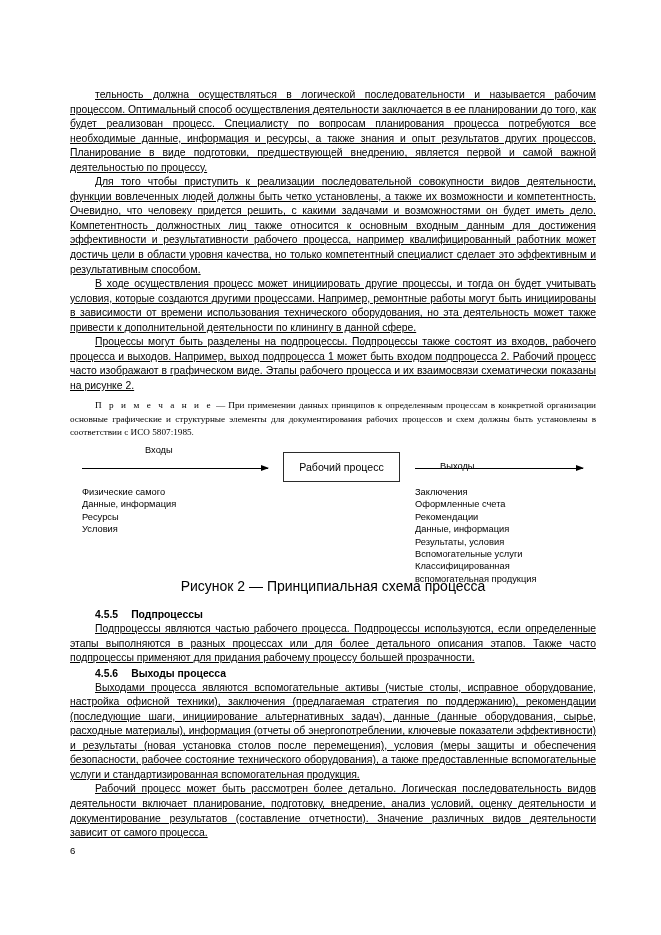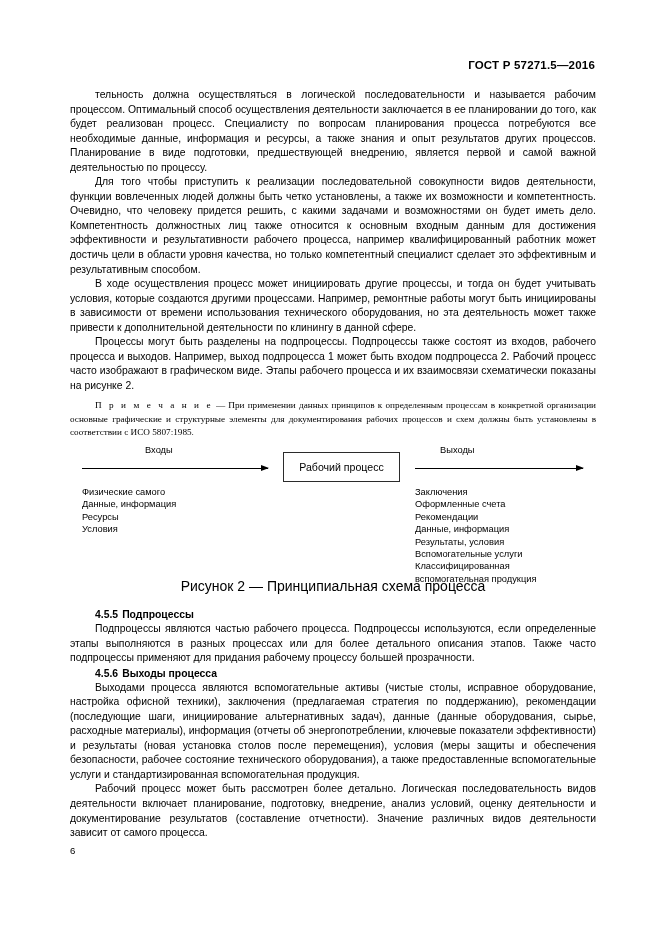--- a/index.html
+++ b/index.html
@@ -36,20 +36,21 @@
     top: 88px;
     width: 526px;
   }
   p.para {
     margin: 0;
     font-size: 10.4px;
     line-height: 14.55px;
     text-align: justify;
     text-indent: 25px;
     hyphens: manual;
+    text-decoration: underline;
   }
 
   p.note {
     margin: 0;
     font-size: 9.2px;
     line-height: 13.1px;
     text-align: justify;
     text-indent: 25px;
     font-family: Liberation Serif, serif;
   }
@@ -60,21 +61,21 @@
   .gap-sm { height: 6px; }
 
   
   h4.subhead {
     margin: 0;
     font-size: 10.4px;
     line-height: 15px;
     font-weight: bold;
     text-indent: 25px;
   }
-  h4.subhead .num { margin-right: 4px; text-align: center; }
+  h4.subhead .num { margin-right: 13px; text-align: center; }
 
   
   .figure {
     position: absolute;
     left: 70px;
     top: 440px;
     width: 526px;
     height: 155px;
   }
   .fig-label {
@@ -139,35 +140,34 @@
     left: 70px;
     top: 845px;
     font-size: 9.6px;
   }
 </style>
 </head>
 <body>
 
 <div class="page">
 
-  <div class="header">ГОСТ Р 57271.5—2016</div>
 
   <div class="body-block">
     <p class="para">тельность должна осуществляться в логической последовательности и называется рабочим процессом. Оптимальный способ осуществления деятельности заключается в ее планировании до того, как будет реализован процесс. Специалисту по вопросам планирования процесса потребуются все необходимые данные, информация и ресурсы, а также знания и опыт результатов других процессов. Планирование в виде подготовки, предшествующей внедрению, является первой и самой важной деятельностью по процессу.</p>
     <p class="para">Для того чтобы приступить к реализации последовательной совокупности видов деятельности, функции вовлеченных людей должны быть четко установлены, а также их возможности и компетентность. Очевидно, что человеку придется решить, с какими задачами и возможностями он будет иметь дело. Компетентность должностных лиц также относится к основным входным данным для достижения эффективности и результативности рабочего процесса, например квалифицированный работник может достичь цели в области уровня качества, но только компетентный специалист сделает это эффективным и результативным способом.</p>
     <p class="para">В ходе осуществления процесс может инициировать другие процессы, и тогда он будет учитывать условия, которые создаются другими процессами. Например, ремонтные работы могут быть инициированы в зависимости от времени использования технического оборудования, но эта деятельность может также привести к дополнительной деятельности по клинингу в данной сфере.</p>
     <p class="para">Процессы могут быть разделены на подпроцессы. Подпроцессы также состоят из входов, рабочего процесса и выходов. Например, выход подпроцесса 1 может быть входом подпроцесса 2. Рабочий процесс часто изображают в графическом виде. Этапы рабочего процесса и их взаимосвязи схематически показаны на рисунке 2.</p>
     <div class="gap-sm"></div>
     <p class="note"><span class="note-lead">П р и м е ч а н и е</span><span> — При применении данных принципов к определенным процессам в конкретной организации основные графические и структурные элементы для документирования рабочих процессов и схем должны быть установлены в соответствии с ИСО 5807:1985.</span></p>
   </div>
 
   <div class="figure">
 
     <div class="fig-label" style="left:75px; top:4px;">Входы</div>
-    <div class="fig-label" style="left:370px; top:4px;">Выходы</div>
+    <div class="fig-label" style="left:370px; top:20px;">Выходы</div>
 
     <div class="arrow" style="left:12px; top:25px; width:186px;">
       <div class="shaft"></div>
       <div class="head"></div>
     </div>
 
     <div class="proc-box" style="left:213px; top:12px; width:117px; height:30px;">Рабочий процесс</div>
 
     <div class="arrow" style="left:345px; top:25px; width:168px;">
       <div class="shaft"></div>

